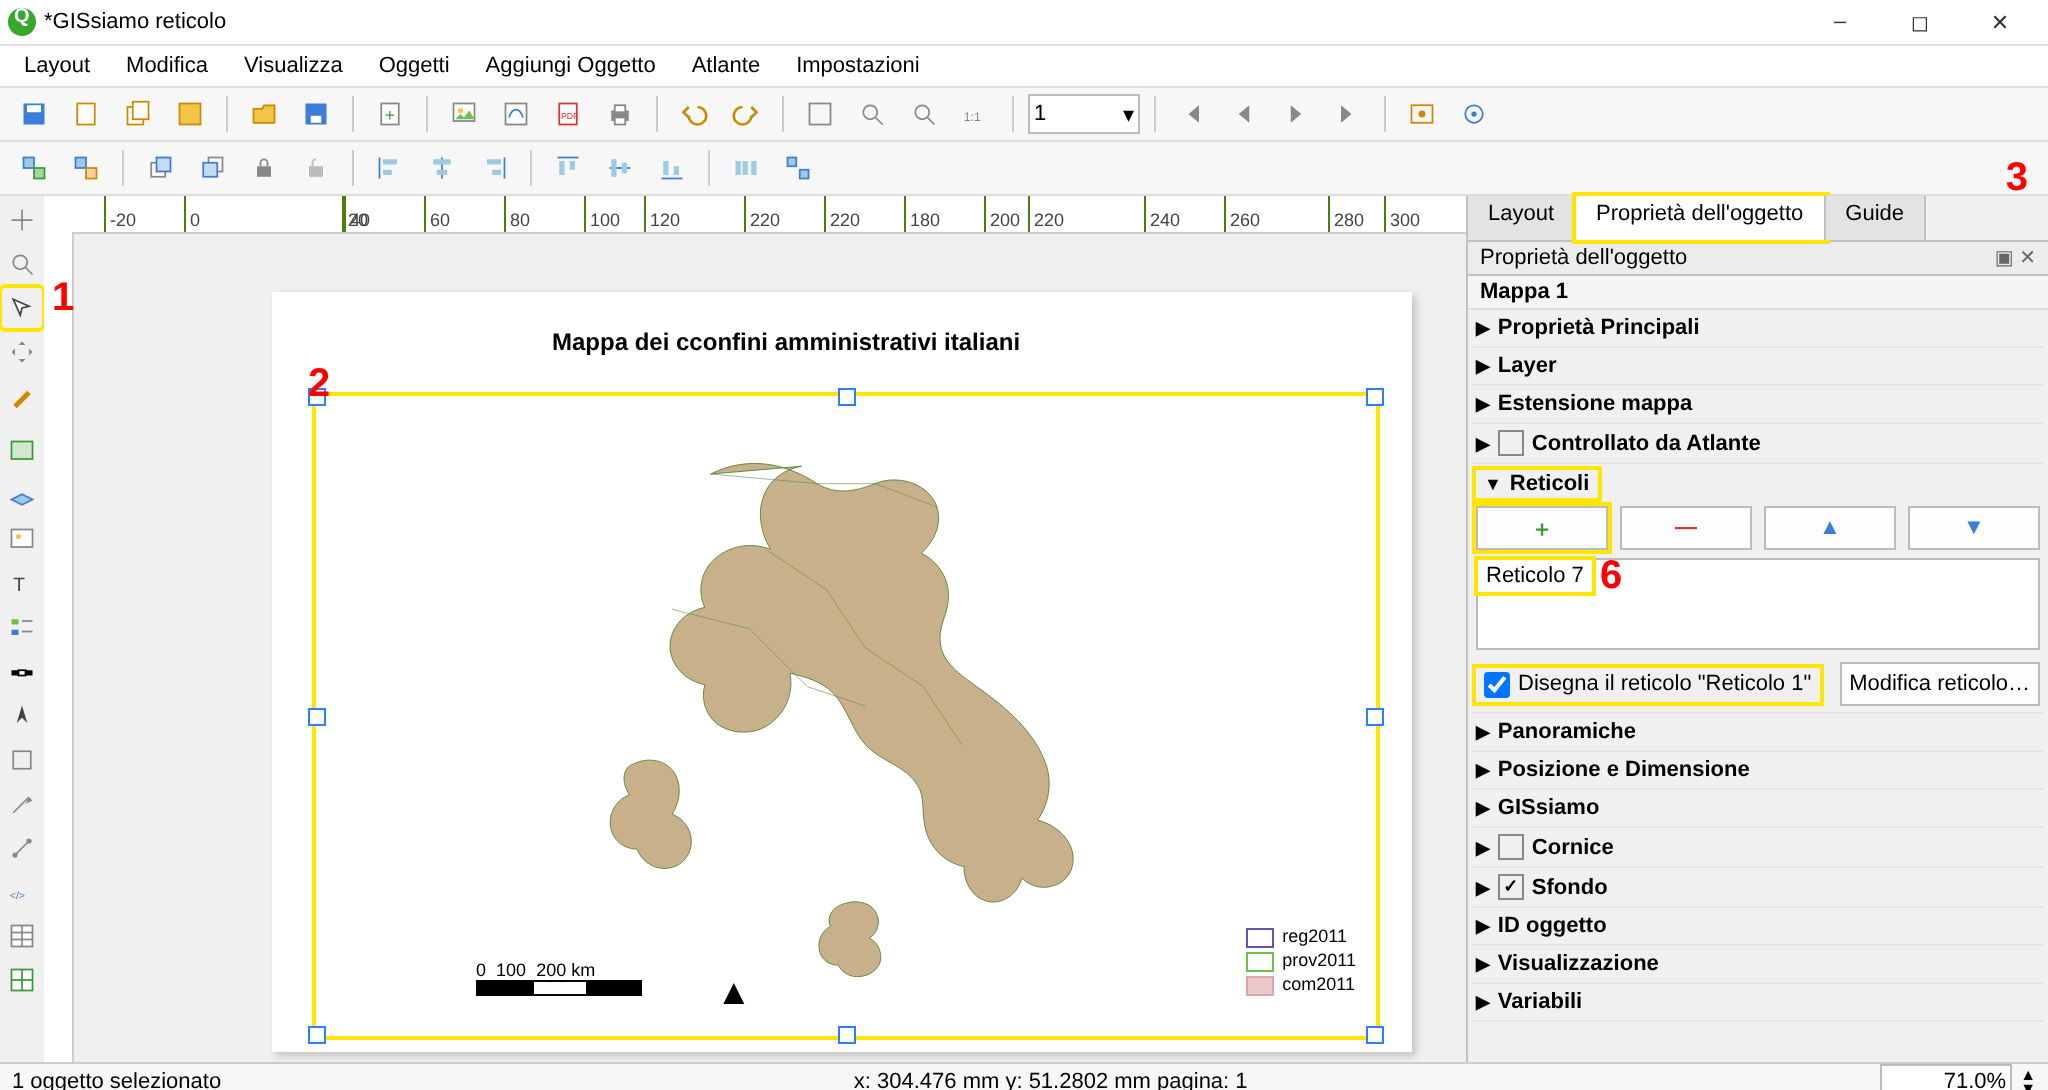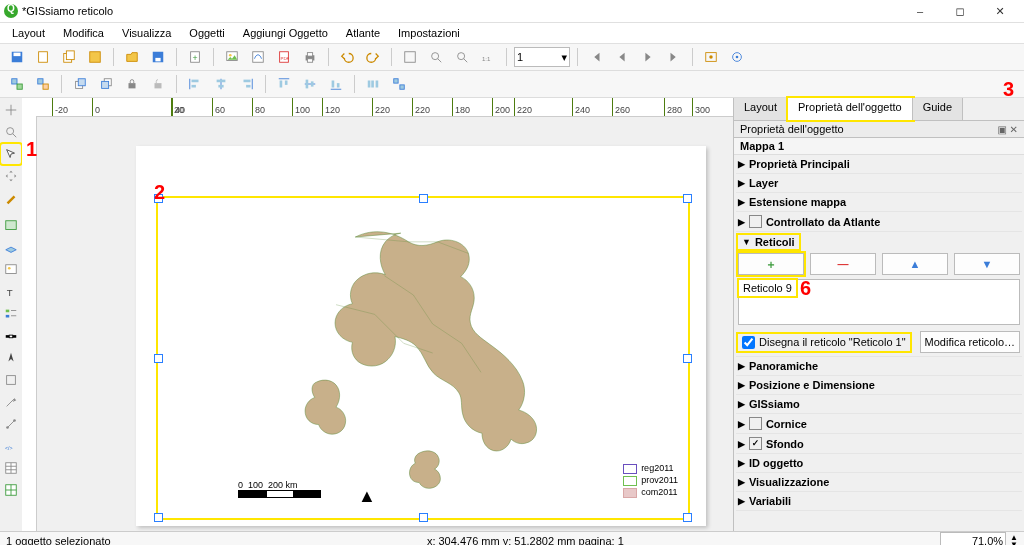--- a/index.html
+++ b/index.html
@@ -519,20 +519,21 @@
           <span>280</span>
         </div>
         <div class="tick" style="left: 670px;">
           <span>300</span>
         </div>
       </div>
     <div class="ruler-v"></div>
     <div class="canvas">
 
       <div class="paper" style="left:100px;top:30px;width:570px;height:380px;">
+        <div class="map-title" style="left:140px;top:18px;">Mappa dei cconfini amministrativi italiani</div>
 
         <div class="selection" style="left:20px;top:50px;width:530px;height:320px;">
           <div class="sel-handle" style="left:-4px;top:-4px;"></div>
           <div class="sel-handle" style="right:-4px;top:-4px;"></div>
           <div class="sel-handle" style="left:-4px;bottom:-4px;"></div>
           <div class="sel-handle" style="right:-4px;bottom:-4px;"></div>
           <div class="sel-handle" style="left:calc(50% - 4px);top:-4px;"></div>
           <div class="sel-handle" style="left:calc(50% - 4px);bottom:-4px;"></div>
           <div class="sel-handle" style="top:calc(50% - 4px);left:-4px;"></div>
           <div class="sel-handle" style="top:calc(50% - 4px);right:-4px;"></div>
@@ -633,21 +634,21 @@
                 <span style="color:#3b7dd8;">▲</span>
               </div>
             <div class="gbtn">
                 <span style="color:#3b7dd8;">▼</span>
               </div>
           </div>
         </div>
 
         <div style="position:relative;">
           <div class="grid-list">
-            <div class="item hl-box" style="display:inline-block;">Reticolo 9</div>
+            <div class="item hl-box" style="display:inline-block;">Reticolo 7</div>
           </div>
           <div class="callout" style="position:absolute;left:62px;top:-2px;">6</div>
         </div>
 
         <div class="grid-ctrl" style="position:relative;">
 
           <label class="hl-box" style="padding:2px 4px;">
             <input type="checkbox" checked="" style="">
             <span>Disegna il reticolo "Reticolo 1"</span>
           </label>

